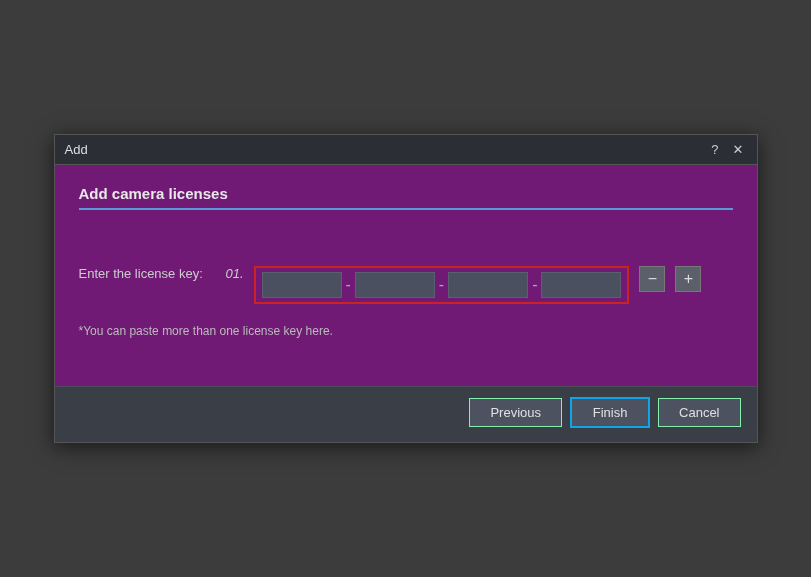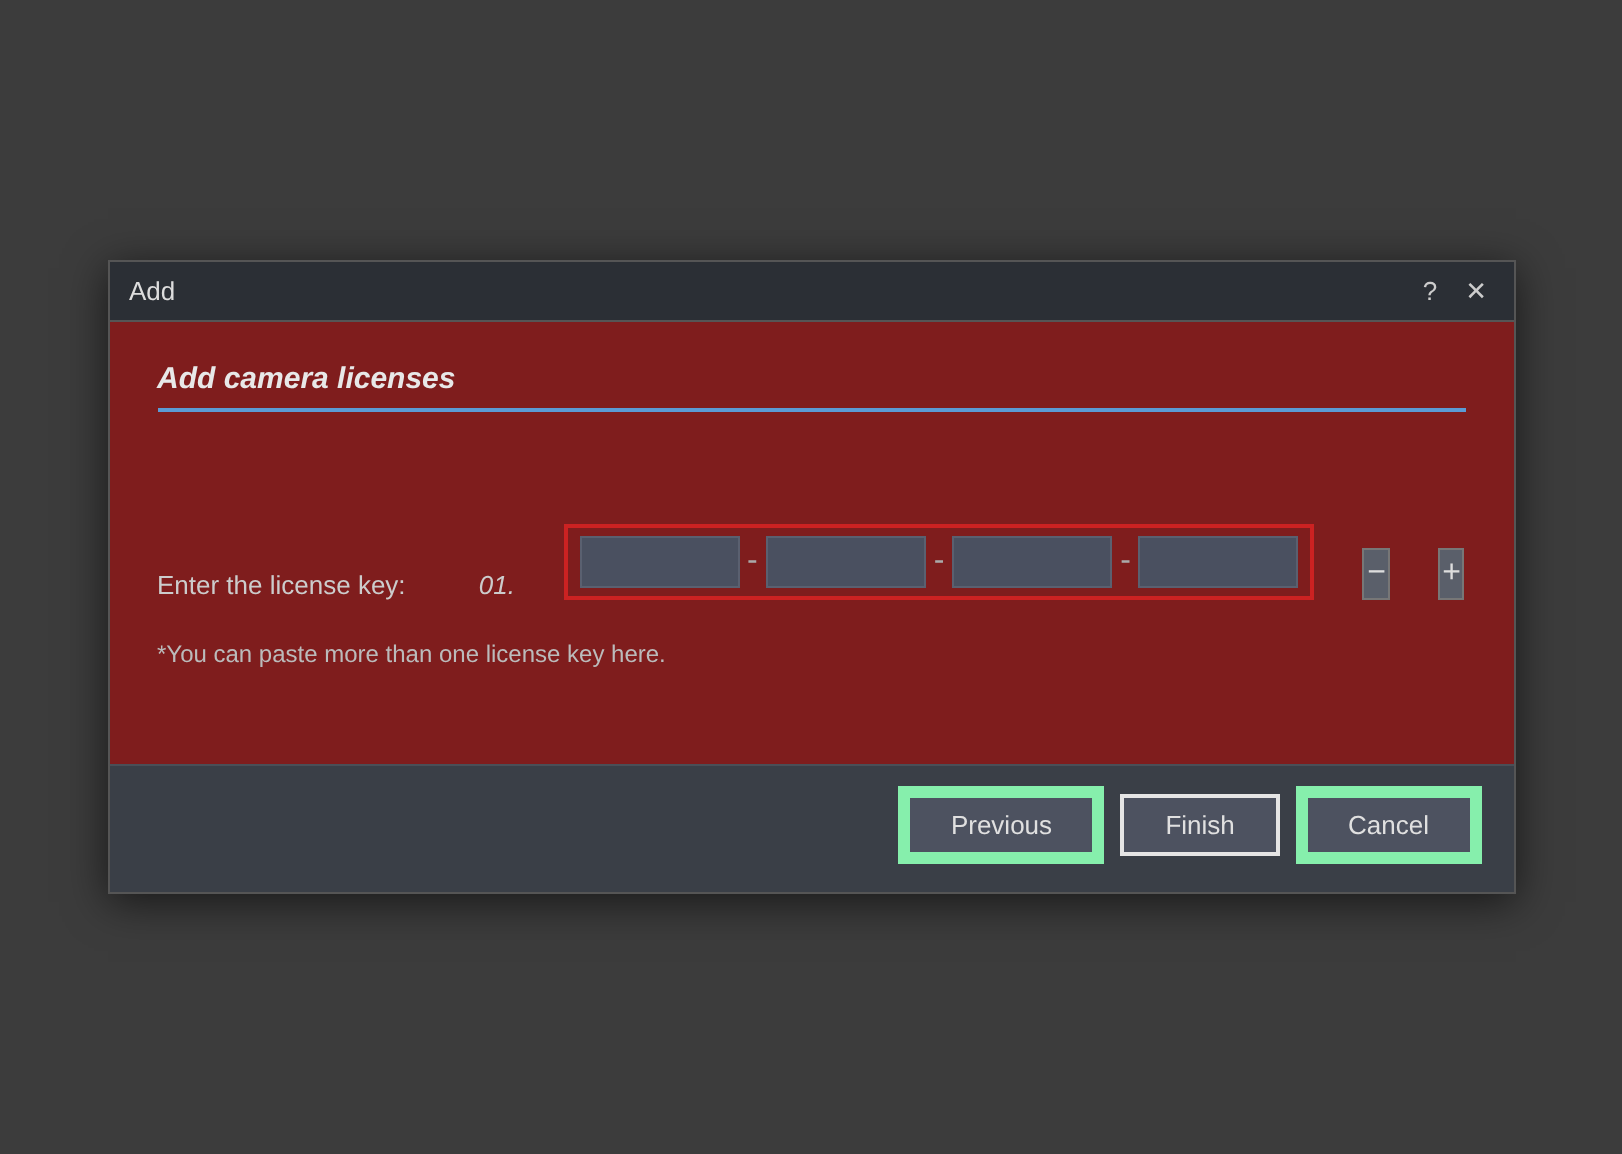--- a/index.html
+++ b/index.html
@@ -11,21 +11,21 @@
       color: #e0e0e0;
       display: flex;
       align-items: center;
       justify-content: center;
       width: 811px;
       height: 577px;
     }
 
     .dialog {
       width: 704px;
-      background: #7f1d1d;
+      background: #701a75;
       border: 1px solid #555;
       box-shadow: 0 4px 20px rgba(0,0,0,0.6);
       display: flex;
       flex-direction: column;
     }
 
     .title-bar {
       background: #2b2f35;
       padding: 7px 10px;
       display: flex;
@@ -58,40 +58,39 @@
       padding: 20px 24px;
       flex: 1;
       display: flex;
       flex-direction: column;
     }
 
     .section-header {
       border-bottom: 2px solid #5b9bd5;
       padding-bottom: 6px;
       margin-bottom: 16px;
-      font-style: italic;
     }
 
     .section-title {
       font-size: 15px;
       font-weight: bold;
       color: #e8e8e8;
     }
 
     .description {
       color: #ccc;
       font-size: 13px;
       line-height: 1.5;
       margin-bottom: 20px;
     }
 
     .license-row {
       display: flex;
-      align-items: flex-end;
-      gap: 24px;
+      align-items: flex-start;
+      gap: 10px;
       margin-bottom: 20px;
     }
 
     .license-label {
       color: #ccc;
       min-width: 130px;
     }
 
     .license-num {
       color: #ccc;
@@ -156,28 +155,28 @@
       gap: 8px;
       padding: 10px 16px 14px;
       border-top: 1px solid #4a4f57;
       background: #3a3f47;
     }
 
     .btn {
       padding: 6px 20px;
       font-size: 13px;
       cursor: pointer;
-      border: 6px solid #86efac;
+      border: 1px solid #86efac;
       background: #4d5260;
       color: #e0e0e0;
       min-width: 80px;
     }
 
     .btn-finish {
-      border: 2px solid #e5e5e5;
+      border: 2px solid #0ea5e9;
       background: #4d5260;
       color: #e0e0e0;
     }
   </style>
 </head>
 <body>
 
 <div class="dialog">
 
   <div class="title-bar">

